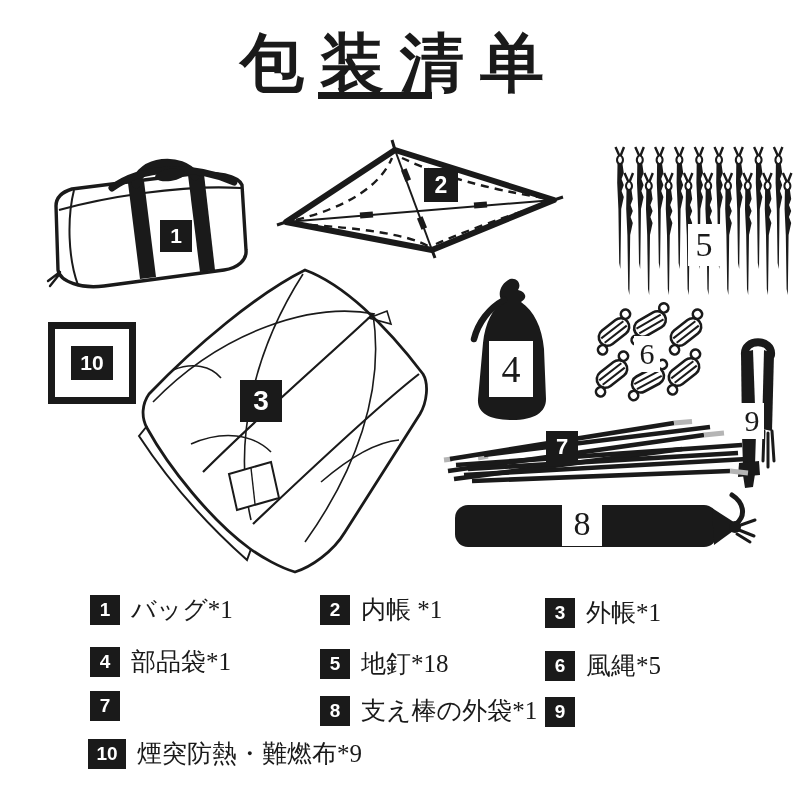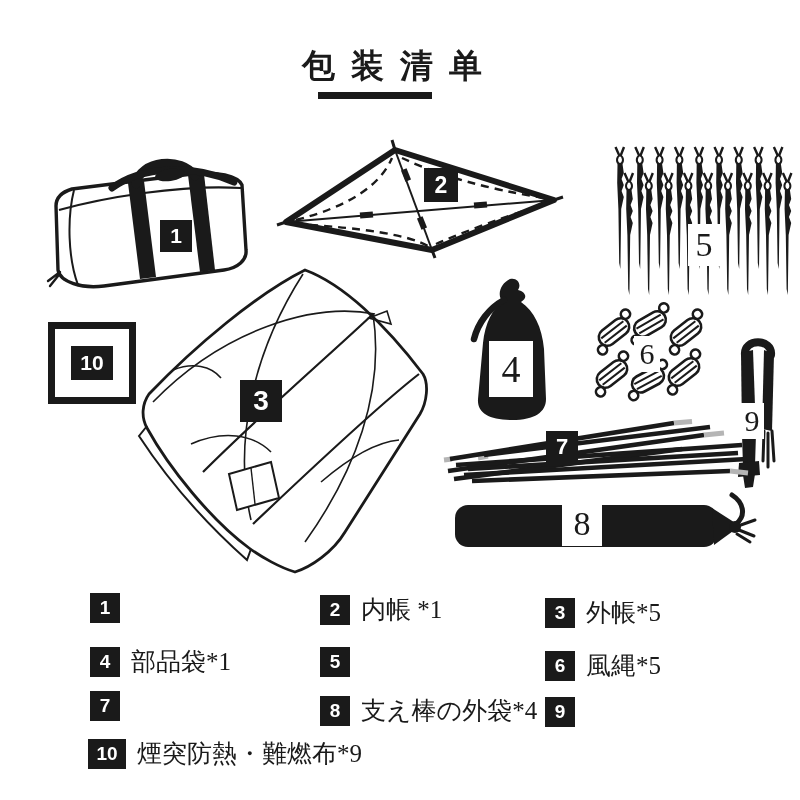--- a/index.html
+++ b/index.html
@@ -1,20 +1,20 @@
 <!DOCTYPE html>
 <html><head>
 <meta charset="utf-8">
 <style>
   html,body{margin:0;padding:0;background:#ffffff;}
   #page{position:relative;width:800px;height:800px;background:#ffffff;overflow:hidden;
         font-family:"Liberation Sans","DejaVu Sans",sans-serif;color:#1a1a1a;}
   
   #title{position:absolute;top:20px;left:0;width:800px;text-align:center;
-         font-size:33px;font-weight:bold;letter-spacing:16px;color:#1a1a1a;margin-top:24px;}
+         font-size:64px;font-weight:bold;letter-spacing:16px;color:#1a1a1a;}
   #title-rule{position:absolute;left:318px;top:92px;width:114px;height:7px;background:#1a1a1a;}
   
   .item{position:absolute;}
   .item svg{display:block;width:100%;height:100%;overflow:visible;}
   .badge{position:absolute;display:flex;align-items:center;justify-content:center;}
   .badge-dark{background:#1a1a1a;color:#ffffff;font-weight:bold;
               font-family:"Liberation Sans",sans-serif;}
   .badge-light{background:#ffffff;color:#1a1a1a;
                font-family:"Liberation Serif","DejaVu Serif",serif;}
   
@@ -191,46 +191,48 @@
       <path d="M260,18 L288,36 L262,55 Z" fill="#1a1a1a"></path>
       <path d="M284,34 C295,25 291,12 280,5" fill="none" stroke="#1a1a1a" stroke-width="5" stroke-linecap="round"></path>
       <path d="M286,36 L303,30 M287,40 L302,46 M285,44 L298,52" stroke="#1a1a1a" stroke-width="3" fill="none" stroke-linecap="round"></path>
       <circle cx="283" cy="37" r="6" fill="#1a1a1a"></circle>
     </svg>
     <div class="badge badge-light" style="left:110px;top:12px;width:40px;height:44px;font-size:34px;">8</div>
   </div>
 
   <div class="leg" style="left:90px;top:593px;">
     <span class="num">1</span>
+    <span class="txt">バッグ*1</span>
   </div>
   <div class="leg" style="left:320px;top:593px;">
     <span class="num">2</span>
     <span class="txt">内帳 *1</span>
   </div>
   <div class="leg" style="left:545px;top:596px;">
     <span class="num">3</span>
-    <span class="txt">外帳*5</span>
+    <span class="txt">外帳*1</span>
   </div>
   <div class="leg" style="left:90px;top:645px;">
     <span class="num">4</span>
     <span class="txt">部品袋*1</span>
   </div>
   <div class="leg" style="left:320px;top:647px;">
     <span class="num">5</span>
+    <span class="txt">地釘*18</span>
   </div>
   <div class="leg" style="left:545px;top:649px;">
     <span class="num">6</span>
     <span class="txt">風縄*5</span>
   </div>
   <div class="leg" style="left:90px;top:691px;">
     <span class="num">7</span>
   </div>
   <div class="leg" style="left:320px;top:694px;">
     <span class="num">8</span>
-    <span class="txt">支え棒の外袋*4</span>
+    <span class="txt">支え棒の外袋*1</span>
   </div>
   <div class="leg" style="left:545px;top:697px;">
     <span class="num">9</span>
   </div>
   <div class="leg" style="left:88px;top:737px;">
     <span class="num wide">10</span>
     <span class="txt">煙突防熱・難燃布*9</span>
   </div>
 
 </div>

